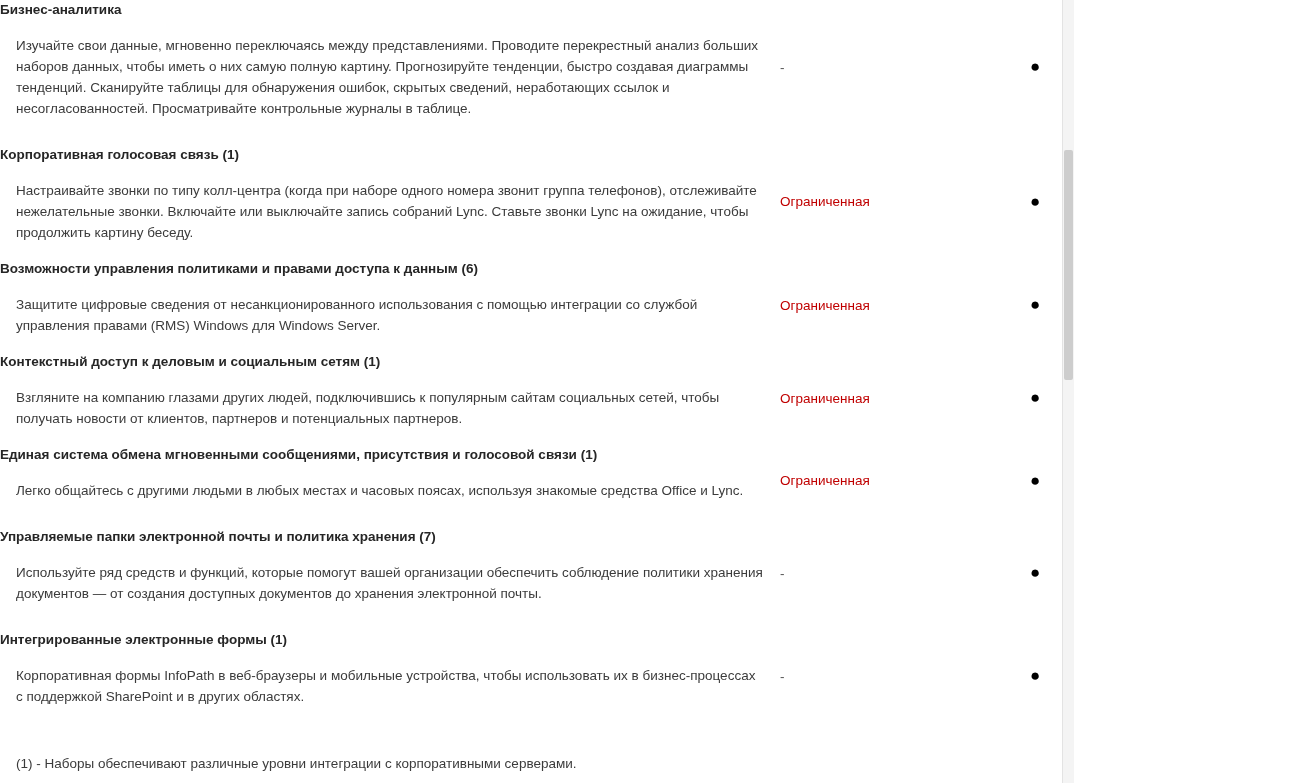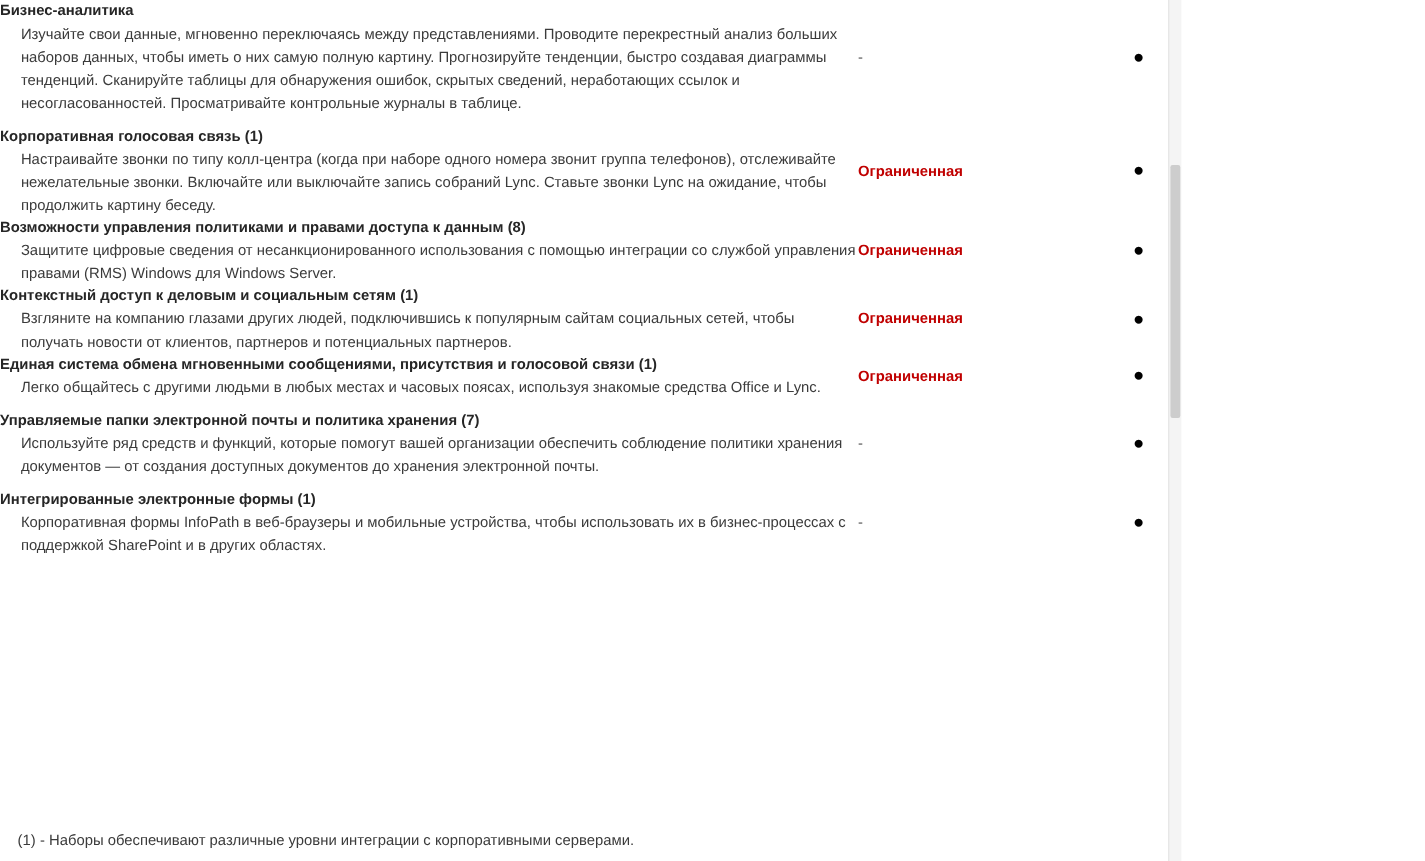--- a/index.html
+++ b/index.html
@@ -57,26 +57,25 @@
     font-weight: bold;
     color: #262626;
     font-size: 13.5px;
     line-height: 19px;
     margin: 0 0 1px 0;
   }
   .feat-desc {
     color: #3b3b3b;
     font-size: 13.5px;
     line-height: 21px;
-    margin: 0;
-    padding-left: 19px;
+    margin: 16px;
   }
   .limited {
     color: #c00000;
-    font-weight: bold;
+    font-weight: normal;
     font-size: 13.5px;
     line-height: 18px;
   }
   .dash {
     color: #555555;
     font-size: 13.5px;
     line-height: 18px;
   }
   .bullet {
     color: #000000;
@@ -148,21 +147,21 @@
         <td class="col2-cell">
           <span class="limited">Ограниченная</span>
         </td>
         <td class="col3-cell">
           <span class="bullet">●</span>
         </td>
       </tr>
 
       <tr class="feature-row">
         <td class="desc-cell">
-          <div class="feat-title">Возможности управления политиками и правами доступа к данным (8)</div>
+          <div class="feat-title">Возможности управления политиками и правами доступа к данным (6)</div>
           <div class="feat-desc">Защитите цифровые сведения от несанкционированного использования с помощью интеграции со службой управления правами (RMS) Windows для Windows Server.</div>
         </td>
         <td class="col2-cell">
           <span class="limited">Ограниченная</span>
         </td>
         <td class="col3-cell">
           <span class="bullet">●</span>
         </td>
       </tr>
 

